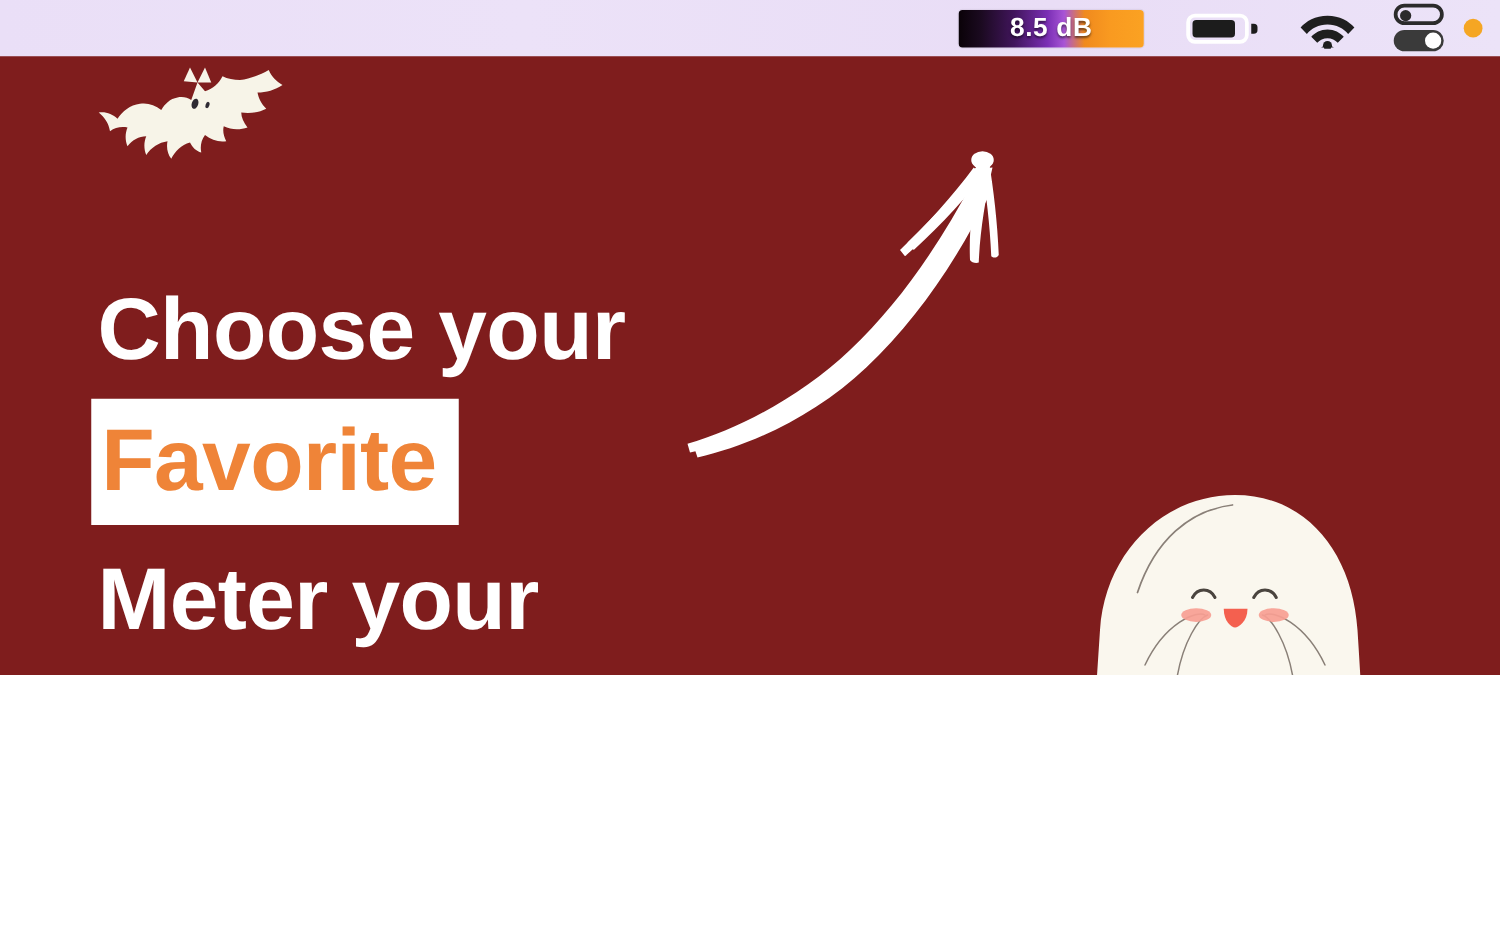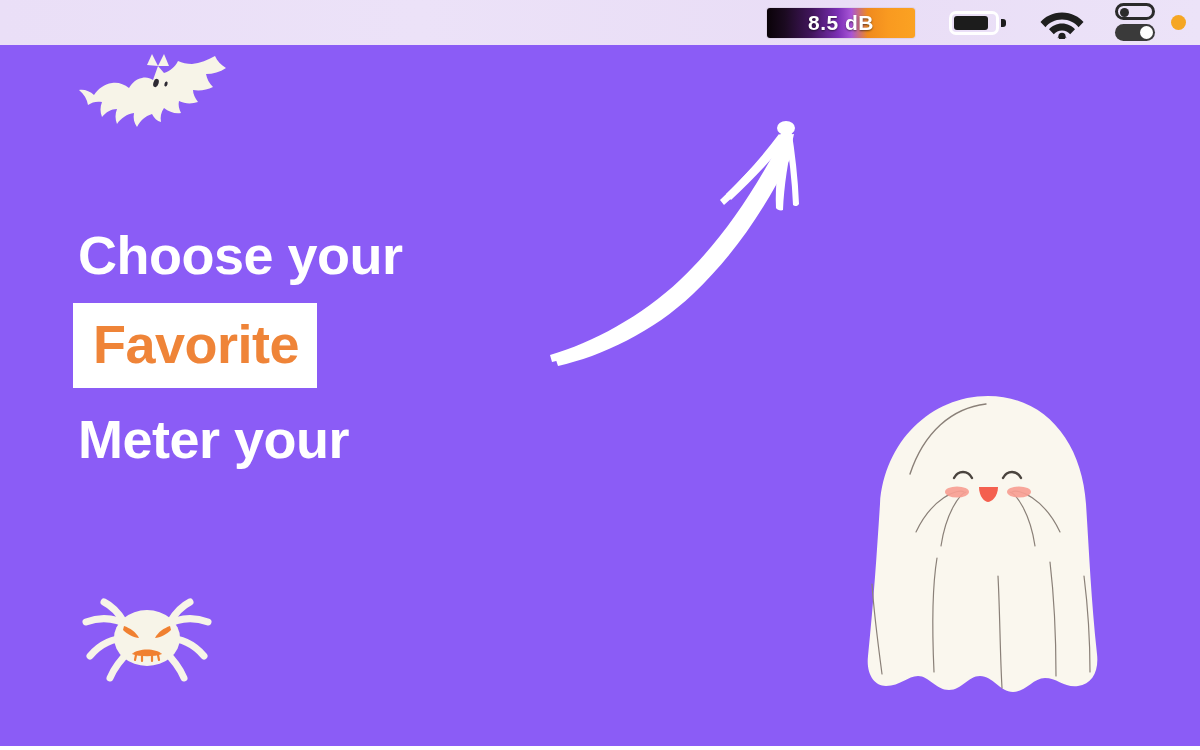--- a/index.html
+++ b/index.html
@@ -4,22 +4,22 @@
 <title>Choose your Favorite Meter theme</title>
 <style>
   * { margin:0; padding:0; box-sizing:border-box; }
   html, body {
     width:1200px; height:750px;
     font-family:"Liberation Sans", sans-serif;
     overflow:hidden;
   }
   #screen {
     position:relative;
-    width:1200px; height:746px;
-    background:#8b5cf6;
+    width:1200px; height:540px;
+    background:#7f1d1d;
     overflow:hidden;
   }
 
   
   #status-bar {
     position:absolute; left:0; top:0;
     width:1200px; height:45px;
     background:linear-gradient(90deg,#eadff7 0%,#ece2f8 35%,#e9ddf6 70%,#ece3f8 100%);
     display:flex; align-items:center; justify-content:flex-end;
     padding-right:14px;
@@ -99,32 +99,32 @@
     background:#ffffff;
   }
   #status-dot {
     width:15px; height:15px; border-radius:50%;
     background:#f5a623;
   }
 
   
   #headline { position:absolute; left:78px; top:228px; z-index:20; }
   .hl-line {
-    font-size:54px;
+    font-size:70px;
     font-weight:bold;
     line-height:1.0;
     letter-spacing:-0.5px;
     white-space:nowrap;
     font-family:"Liberation Sans", sans-serif;
   }
   #headline-line1 { color:#ffffff; margin-bottom:21px; }
   #headline-highlight-box {
     background:#ffffff;
     display:inline-block;
-    padding:14px 18px 17px 20px;
+    padding:14px 18px 17px 8px;
     margin-left:-5px;
     margin-bottom:24px;
   }
   #headline-line2 { color:#ef8438; display:inline-block; }
   #headline-line3 { color:#ffffff; }
 
   
   #arrow-decoration { position:absolute; left:534px; top:104px; z-index:10; }
   #bat-decoration   { position:absolute; left:74px;  top:52px;  z-index:10; }
   #spider-decoration{ position:absolute; left:72px;  top:578px; z-index:10; }

